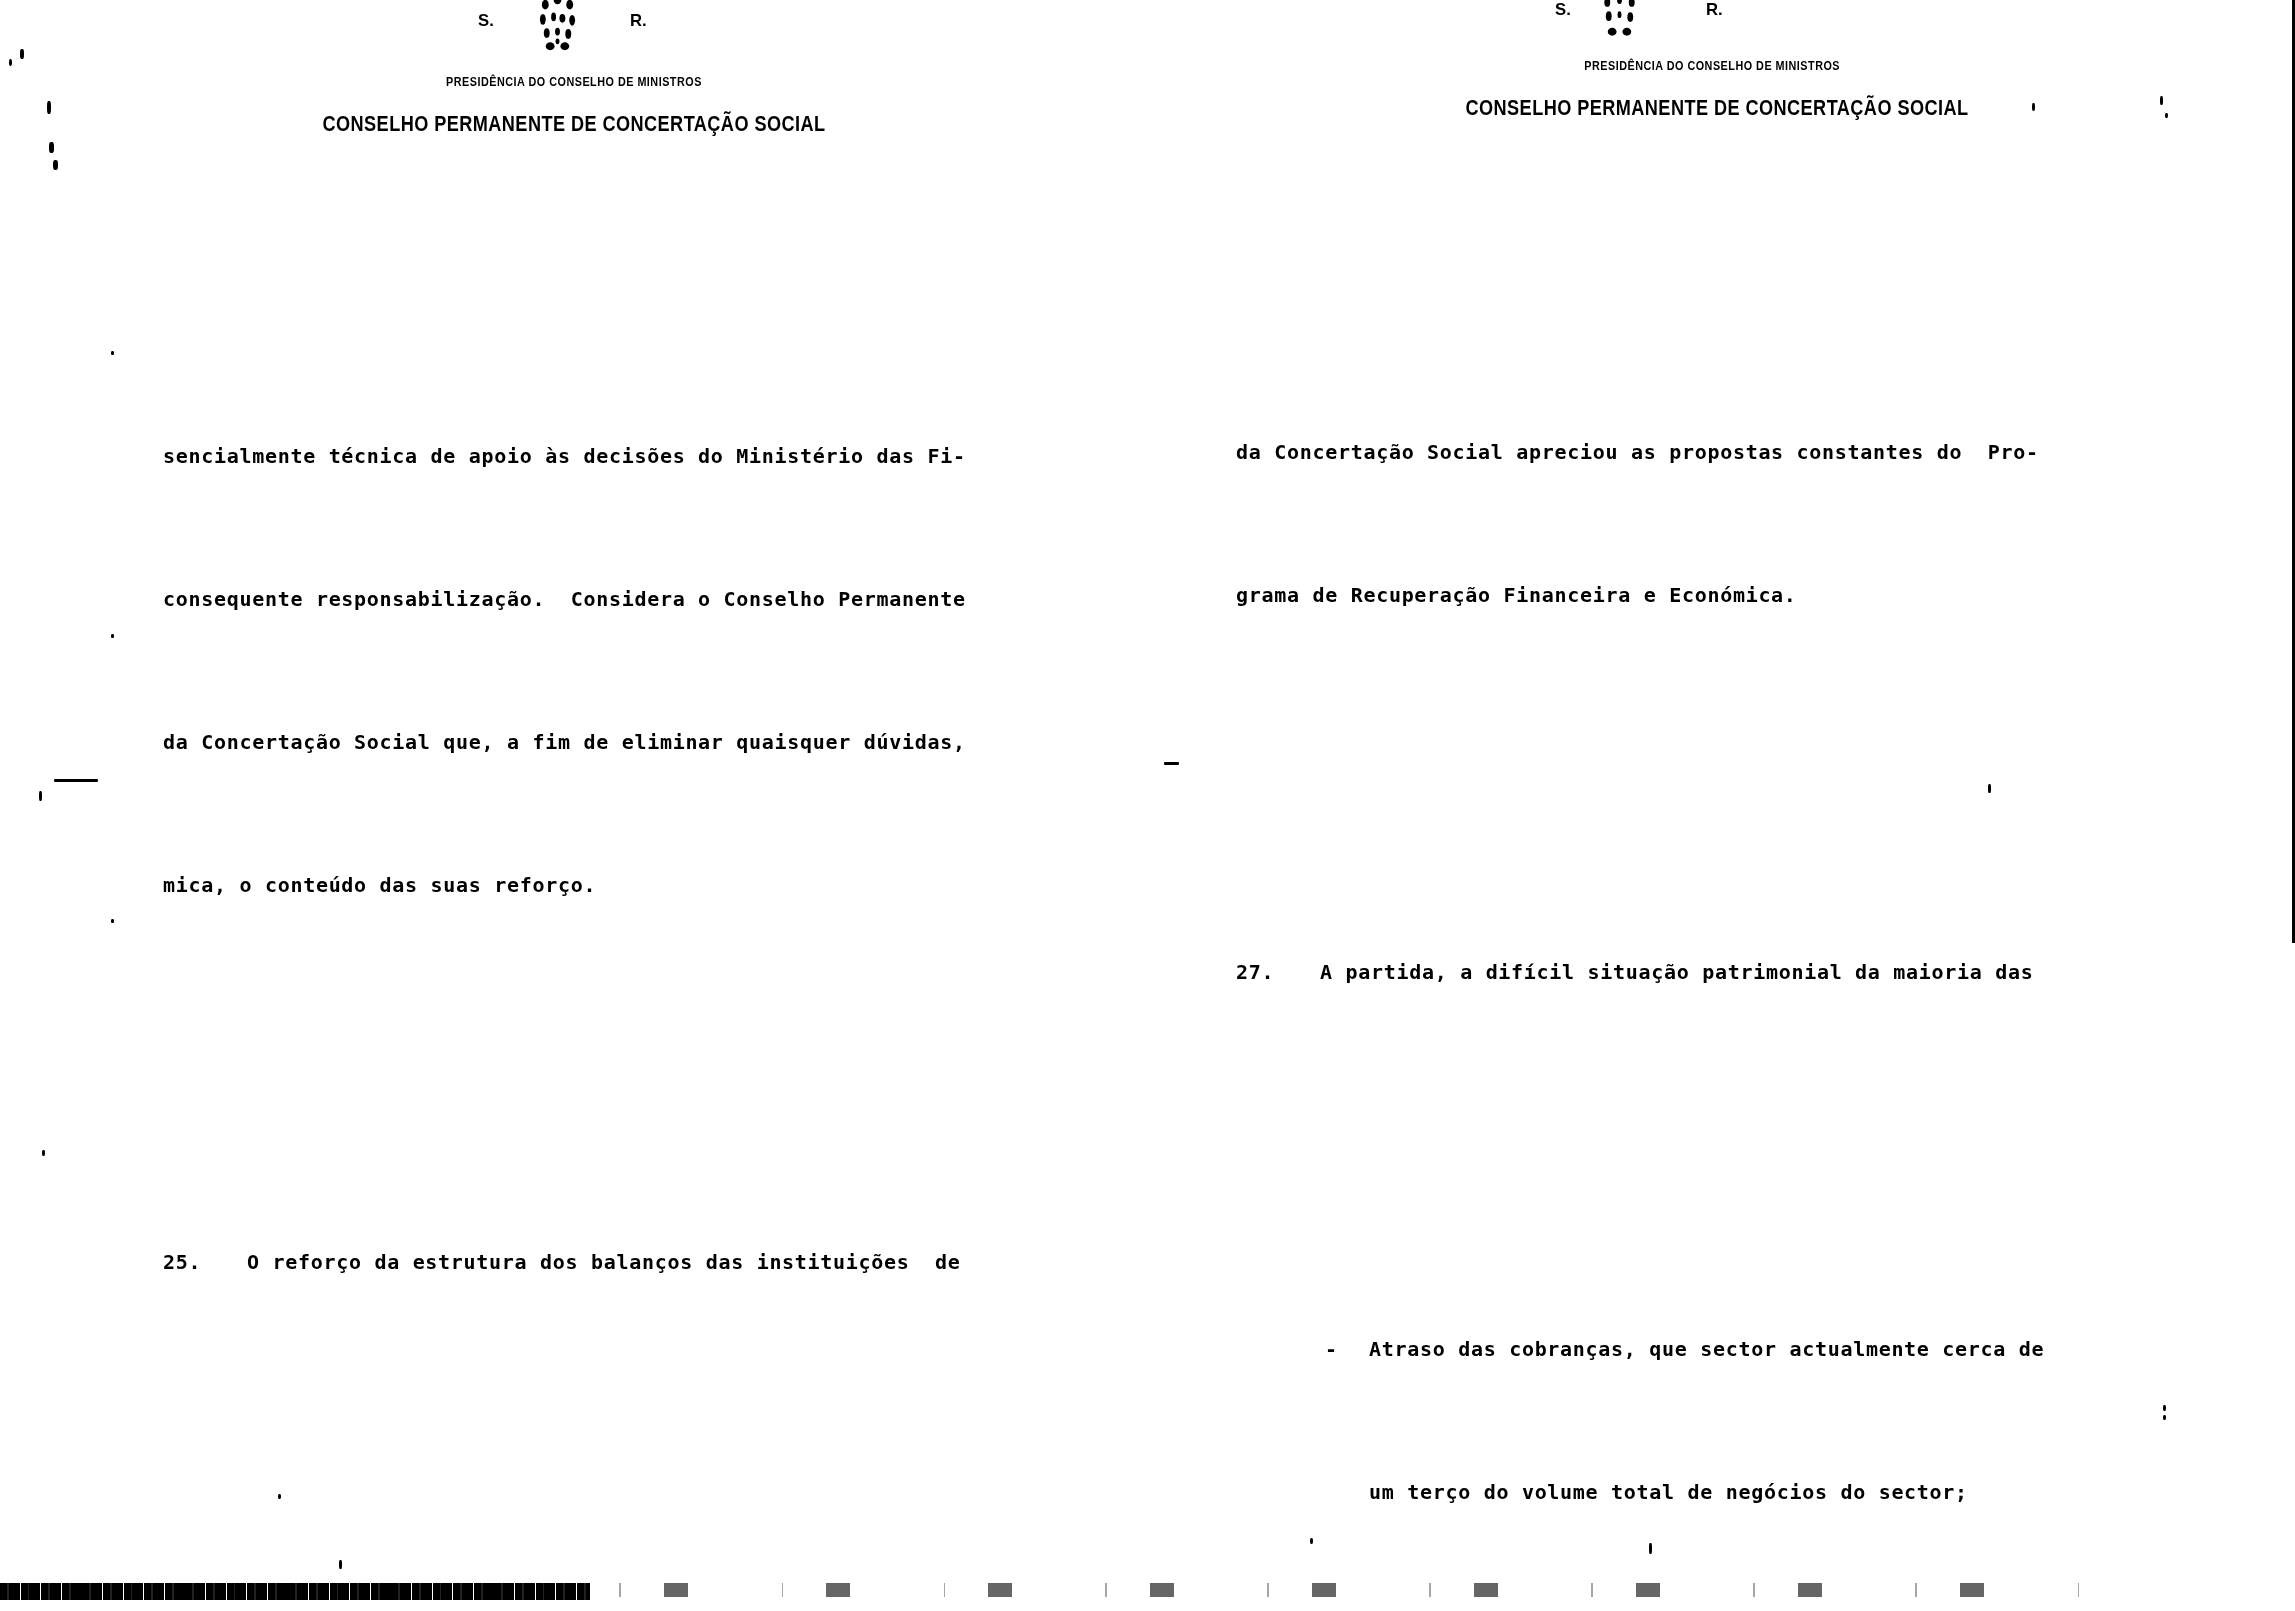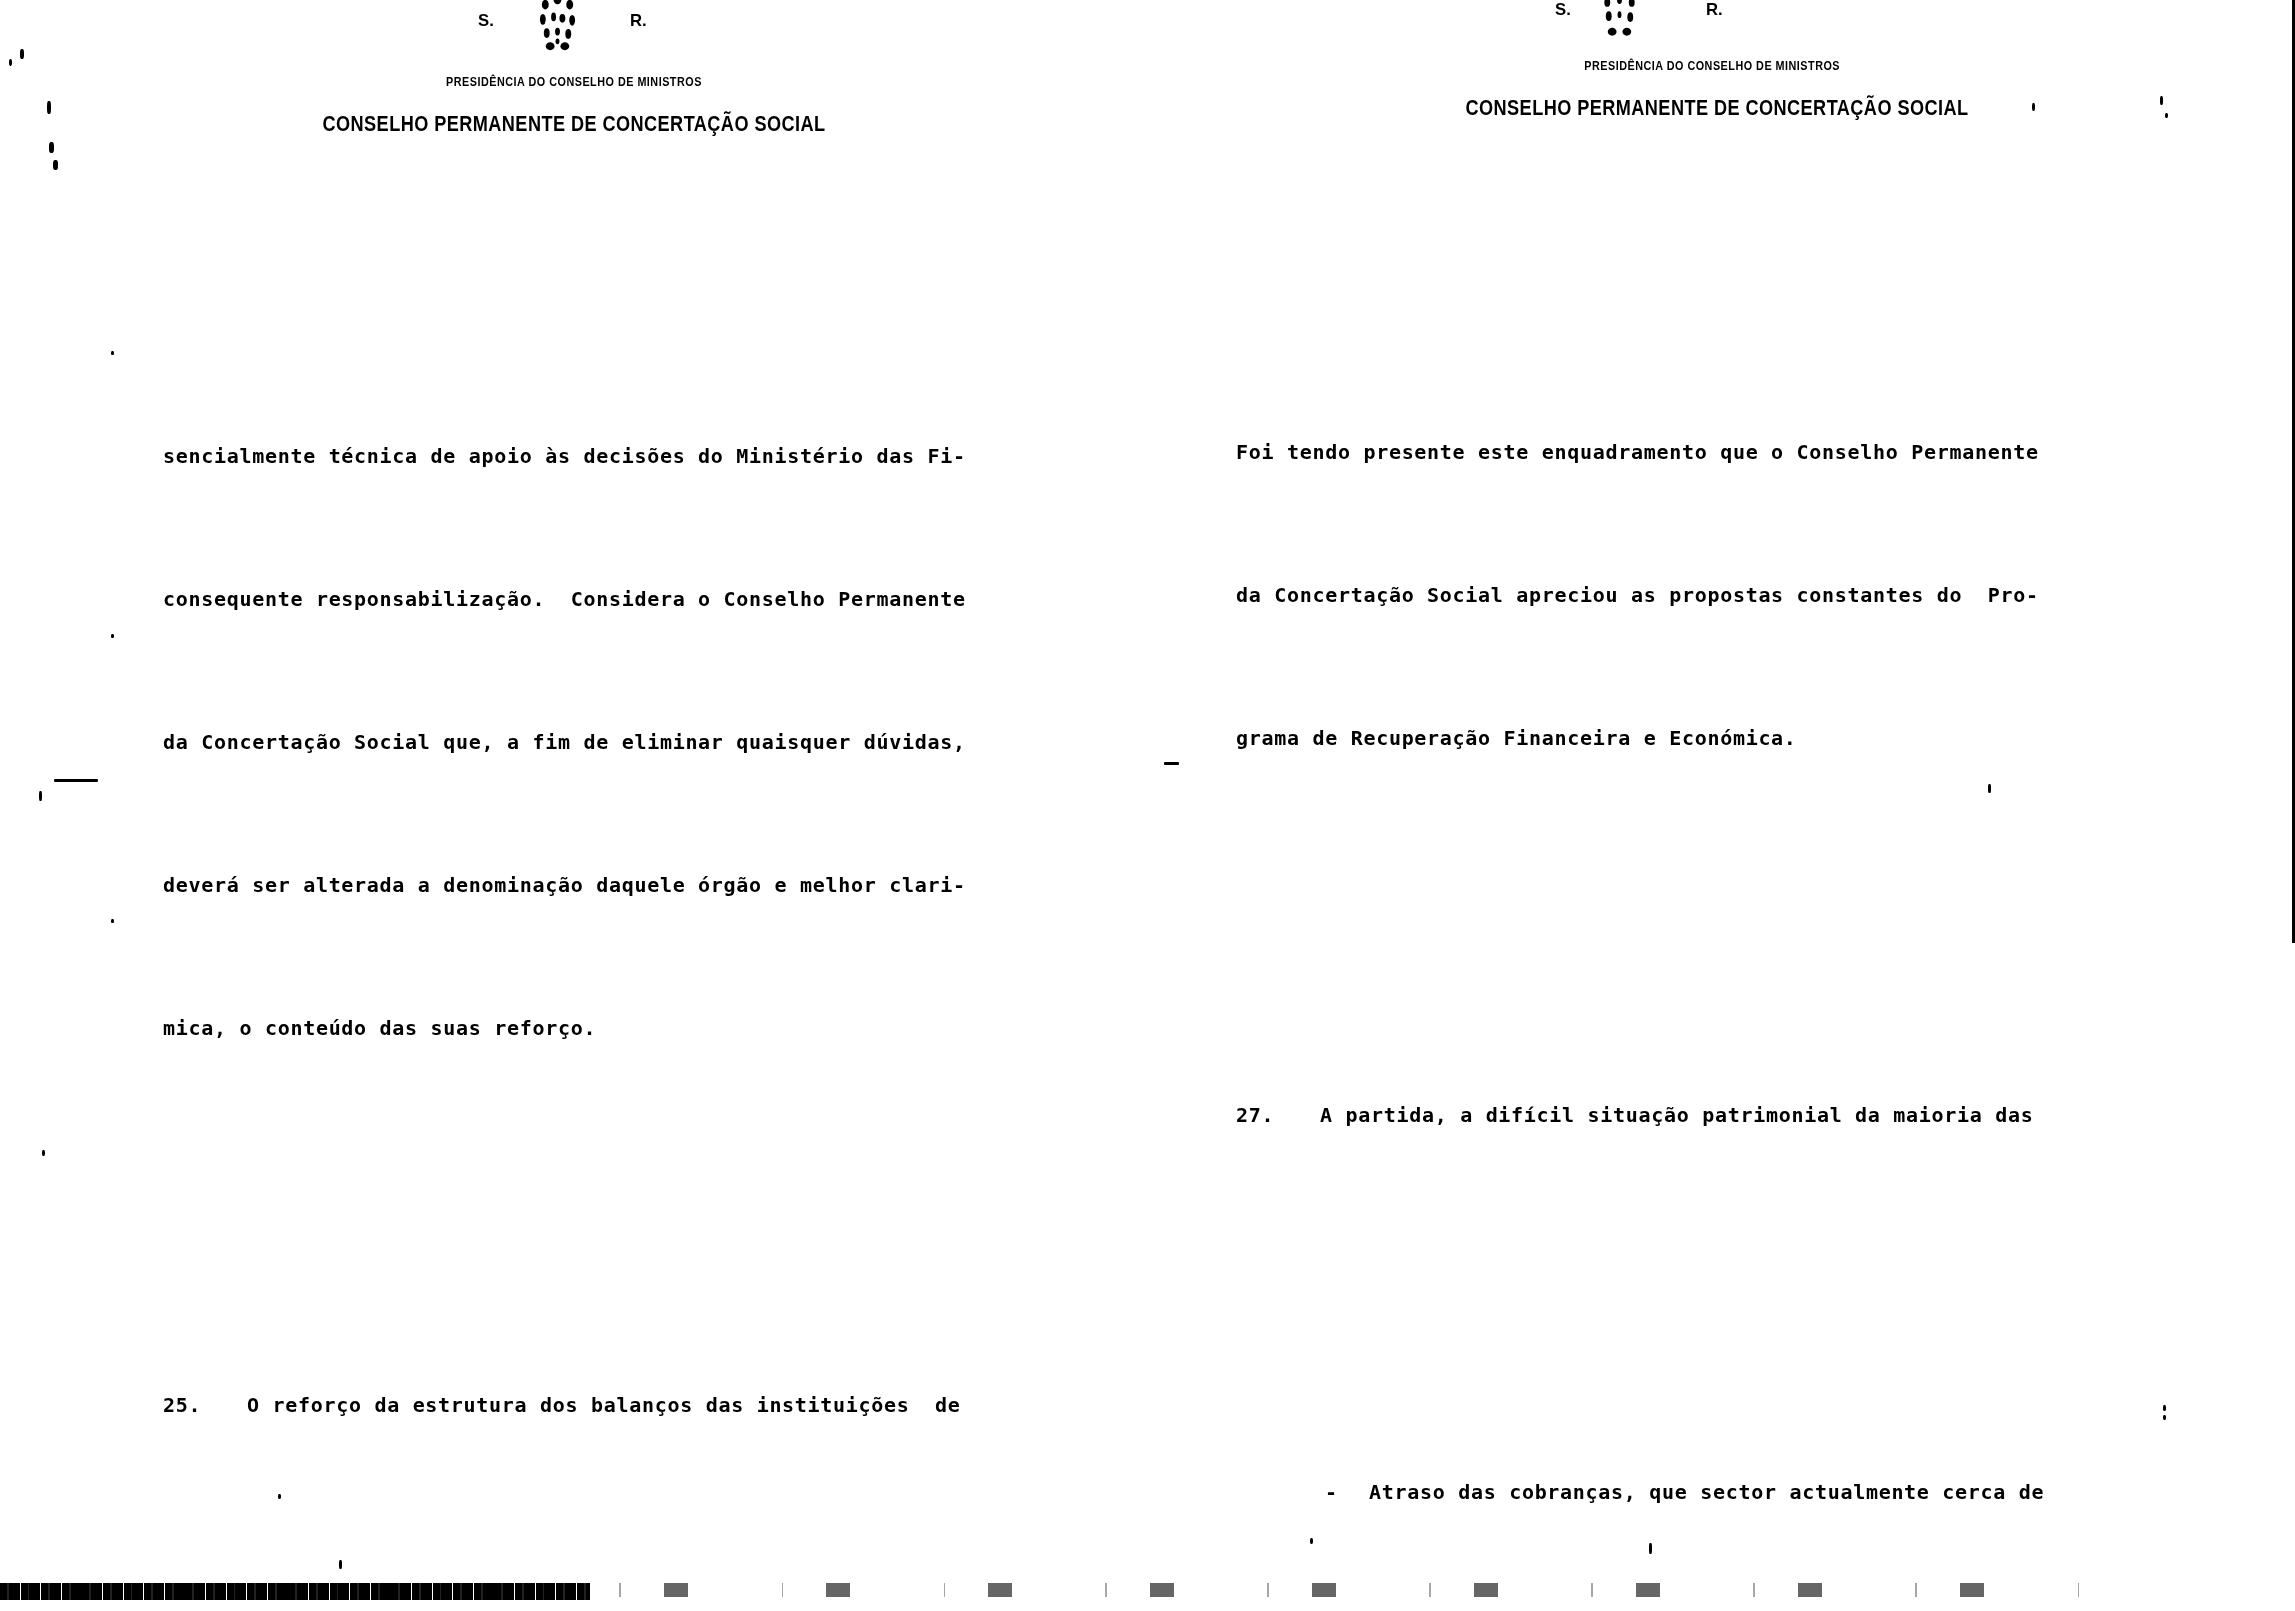--- a/index.html
+++ b/index.html
@@ -58,21 +58,20 @@
     <span class="crest-letter" style="left:630px;">R.</span>
   </div>
   <div class="presidencia" style="top:75px; left:0;">PRESIDÊNCIA DO CONSELHO DE MINISTROS</div>
   <div class="conselho" style="top:112px; left:0;">CONSELHO PERMANENTE DE CONCERTAÇÃO SOCIAL</div>
 
   <div class="body-text" style="left:163px; top:255px;">
     <div class="para">
       <span class="line">sencialmente técnica de apoio às decisões do Ministério das Fi-</span>
       <span class="line">consequente responsabilização.  Considera o Conselho Permanente</span>
       <span class="line">da Concertação Social que, a fim de eliminar quaisquer dúvidas,</span>
-      <span class="line">deverá ser alterada a denominação daquele órgão e melhor clari-</span>
       <span class="line">mica, o conteúdo das suas reforço.</span>
     </div>
 
     <div class="para">
       <span class="line"><span class="num">25.</span><span>O reforço da estrutura dos balanços das instituições  de</span></span>
       
       
       
       
       
@@ -119,21 +118,20 @@
           <ellipse cx="75" cy="110" rx="9" ry="8"></ellipse>
       </g>
     </svg>
     <span class="crest-letter" style="left:558px;top:0px;">R.</span>
   </div>
   <div class="presidencia" style="top:59px; left:-9.8px;">PRESIDÊNCIA DO CONSELHO DE MINISTROS</div>
   <div class="conselho" style="top:96px; left:-4.9px;">CONSELHO PERMANENTE DE CONCERTAÇÃO SOCIAL</div>
 
   <div class="body-text" style="left:88px; top:251px;">
     <div class="para">
-      <span class="line">Foi tendo presente este enquadramento que o Conselho Permanente</span>
       <span class="line">da Concertação Social apreciou as propostas constantes do  Pro-</span>
       <span class="line">grama de Recuperação Financeira e Económica.</span>
     </div>
 
     <div class="para" style="margin-bottom:39px;">
       <span class="line"><span class="num">27.</span><span>A partida, a difícil situação patrimonial da maioria das</span></span>
     </div>
 
     <div class="para bullet-block">
       <span class="line"><span class="bullet">-</span><span>Atraso das cobranças, que sector actualmente cerca de</span></span>

